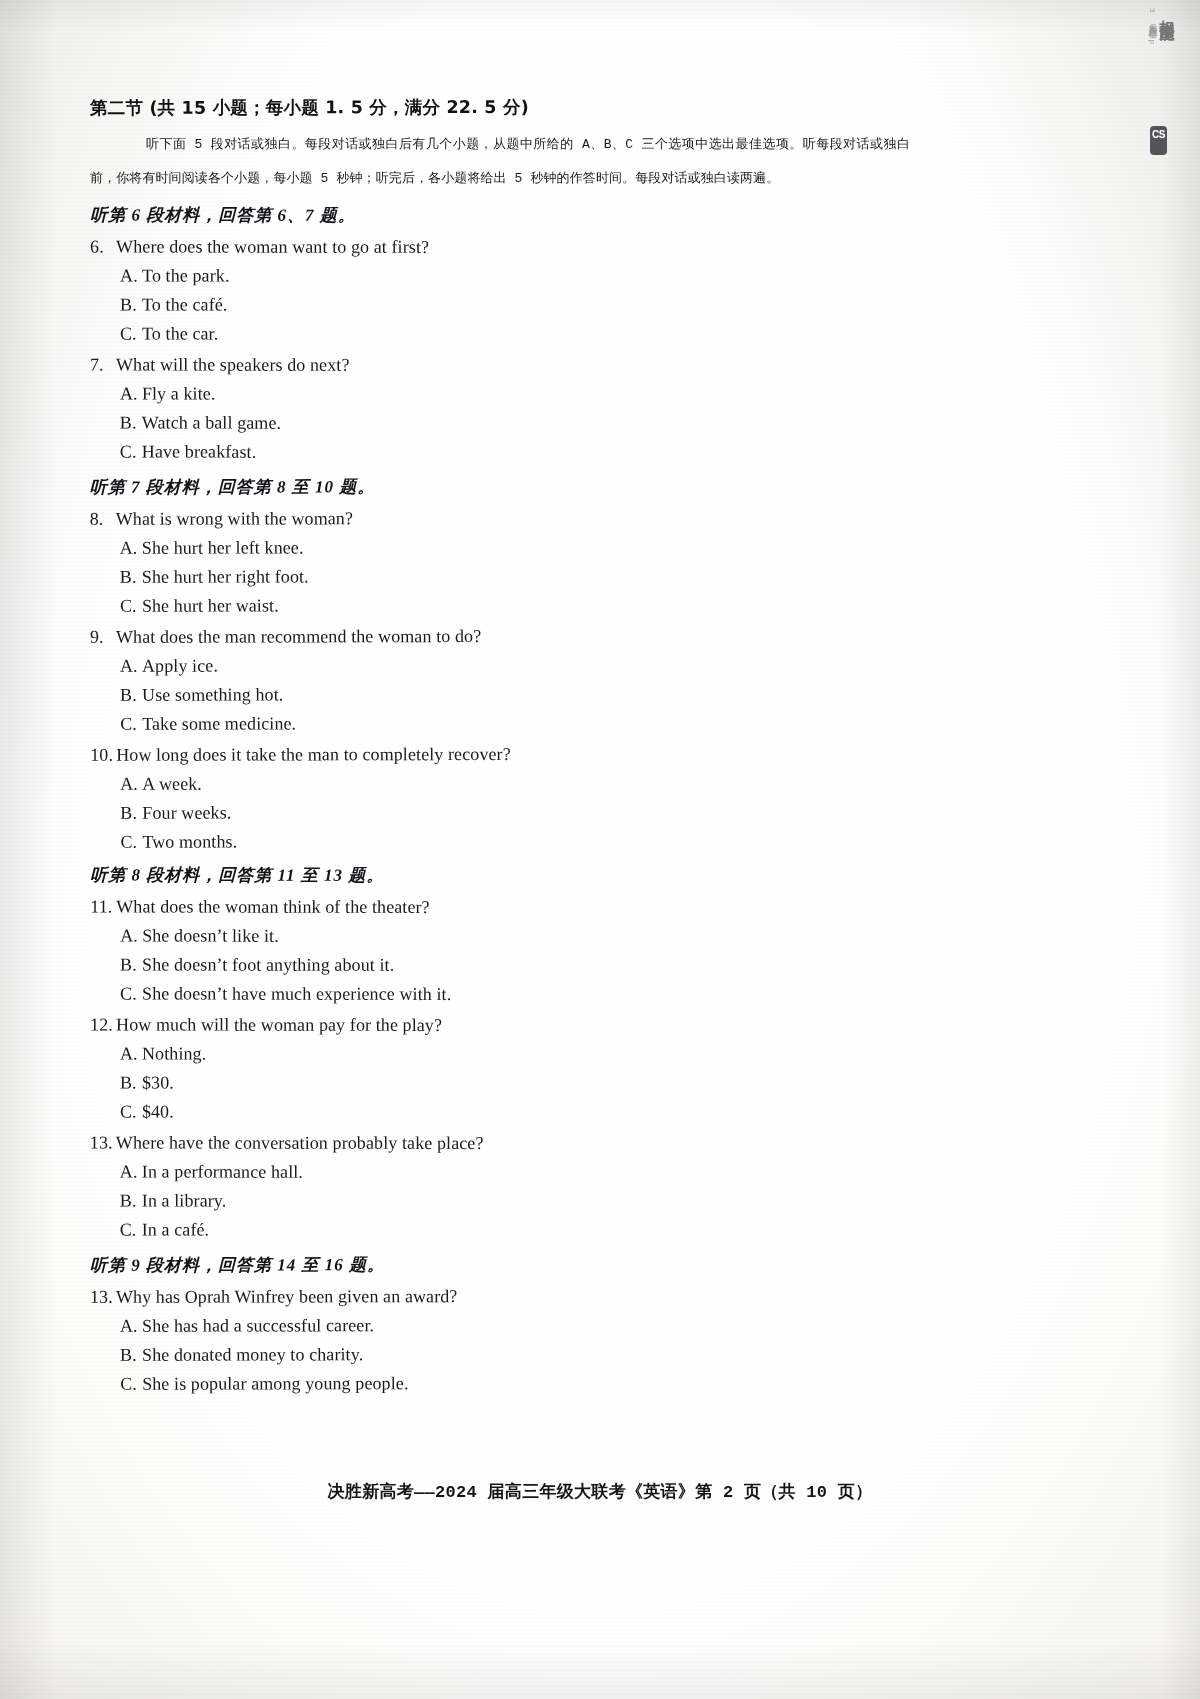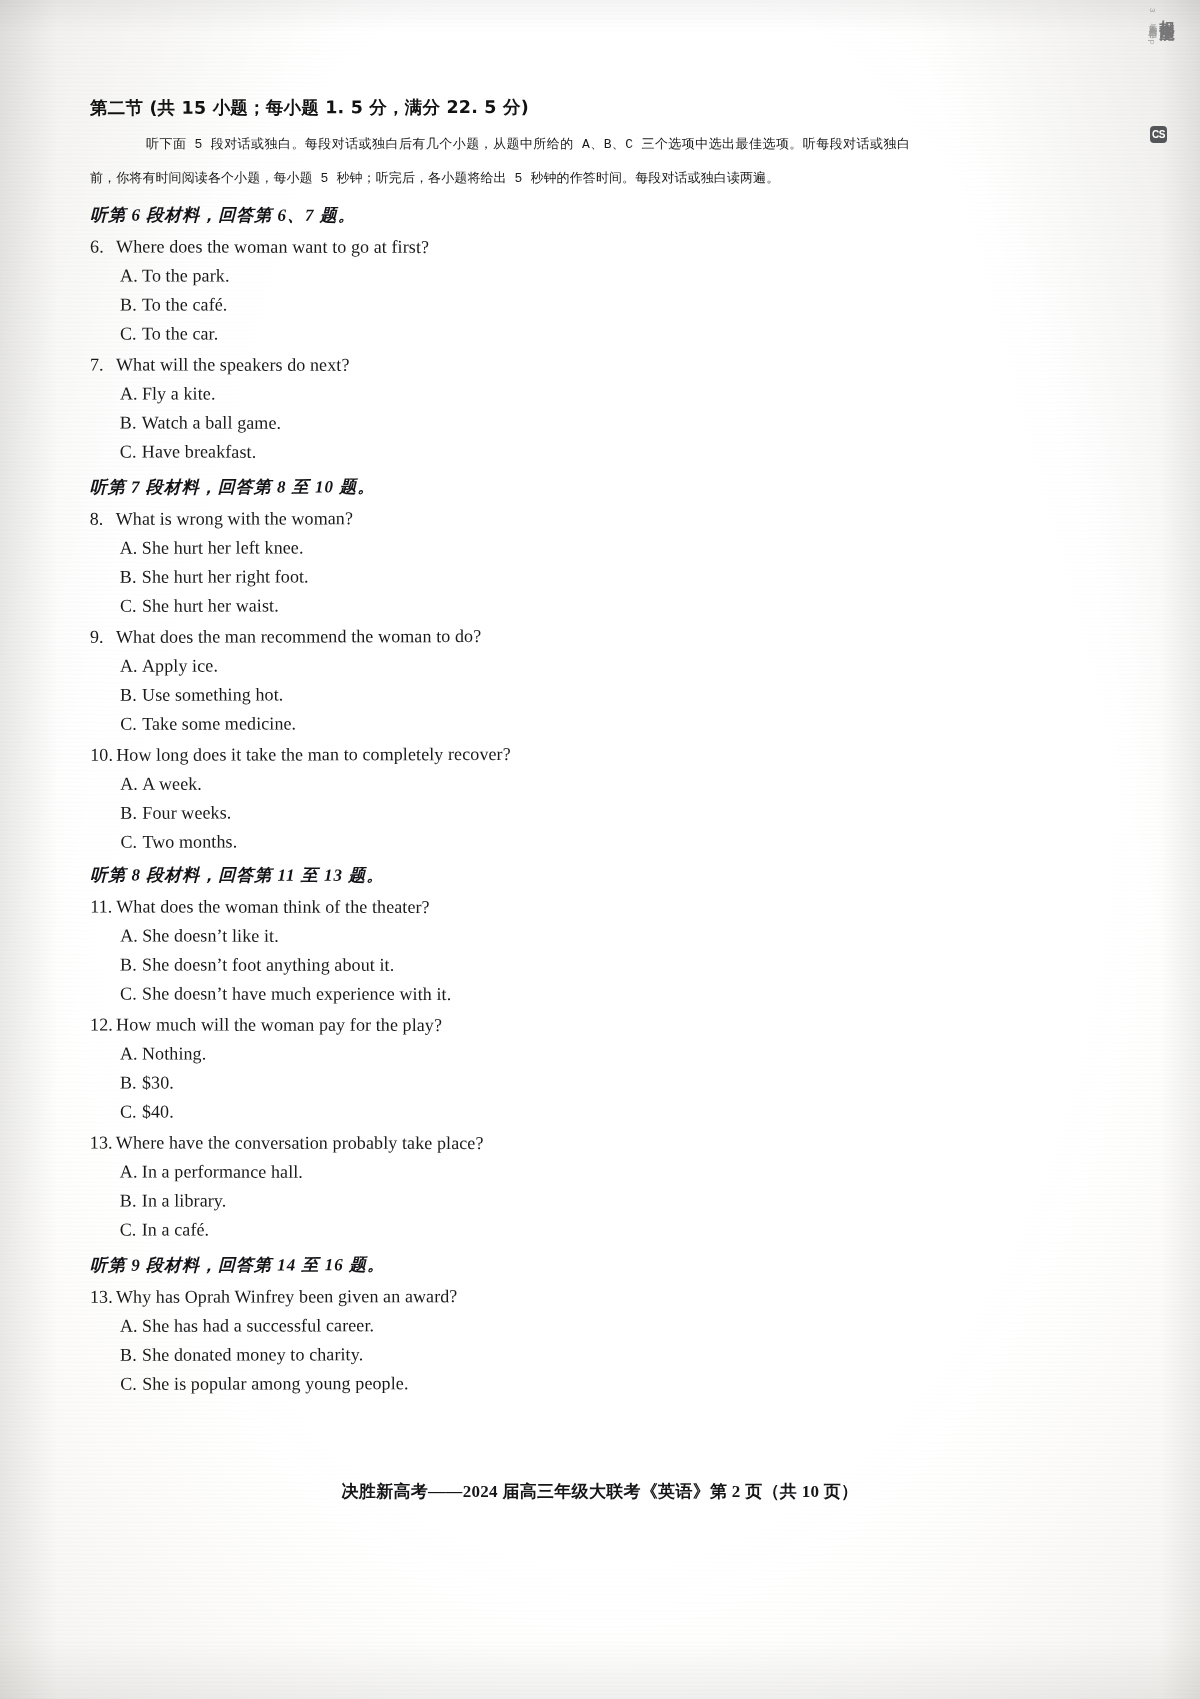--- a/index.html
+++ b/index.html
@@ -86,21 +86,21 @@
     font-size: 8px;
     letter-spacing: 1px;
     color: #8b8b8e;
     margin-left: 1px;
   }
   .wm-badge {
     position: absolute;
     right: 33px;
     top: 126px;
     width: 17px;
-    height: 17px;
+    height: 29px;
     border-radius: 4px;
     background: #55565a;
     color: #fff;
     font-family: "Liberation Sans", sans-serif;
     font-size: 10px;
     font-weight: 700;
     line-height: 17px;
     text-align: center;
     letter-spacing: -0.5px;
   }
@@ -172,21 +172,21 @@
     left: 0;
     right: 0;
     bottom: 196px;
     text-align: center;
     font-family: "DejaVu Sans", sans-serif;
     font-size: 17px;
     font-weight: 700;
     color: #17171a;
     letter-spacing: 0.3px;
   }
-  .footer .cn { font-family: Liberation Serif, serif; margin-top: 32px; }
+  .footer .cn { font-family: Liberation Mono, monospace; margin-top: 32px; }
 </style>
 </head>
 <body>
 
 <div class="page">
   <div class="paper-noise"></div>
   <div class="edge-top"></div>
   <div class="edge-left"></div>
   <div class="edge-right"></div>
   <div class="edge-bottom"></div>

